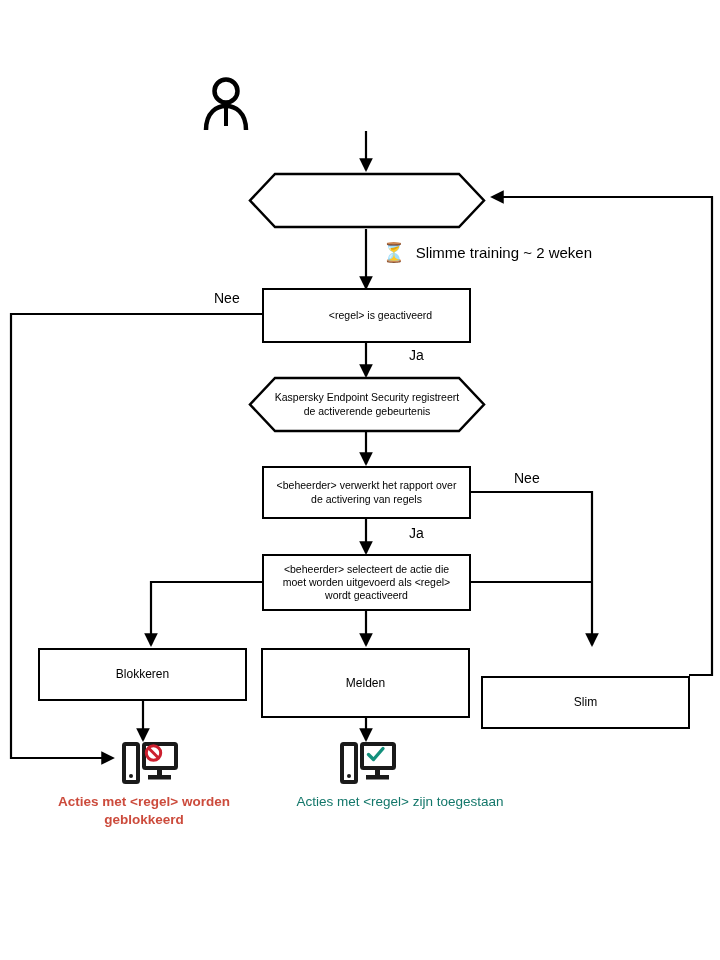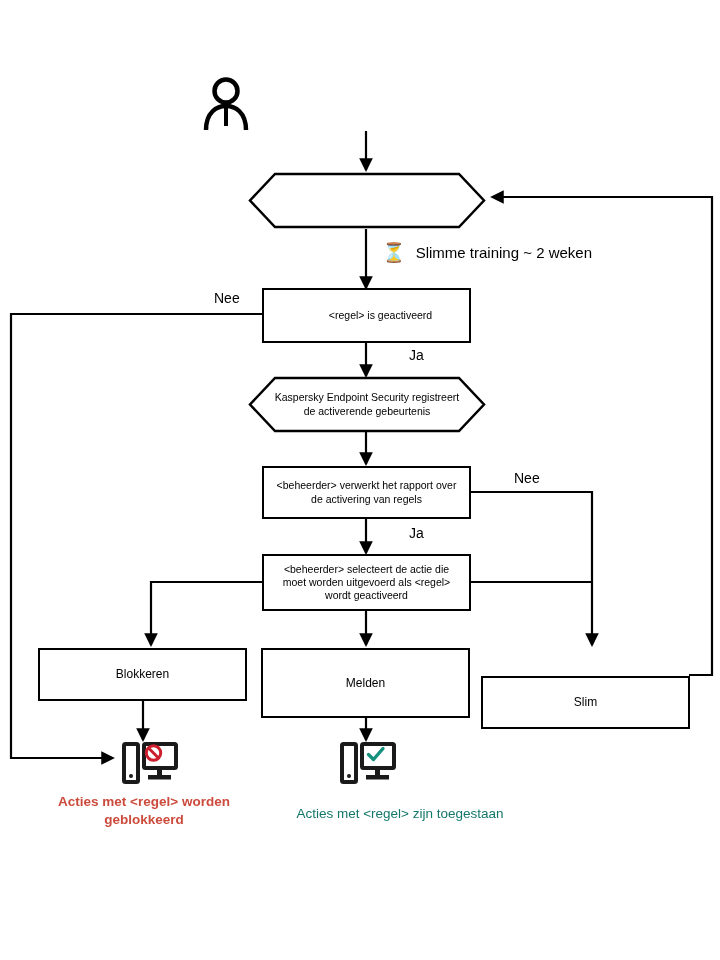--- a/index.html
+++ b/index.html
@@ -110,21 +110,21 @@
     position: absolute;
   }
   .caption {
     position: absolute;
     text-align: center;
     font-size: 13.5px;
     line-height: 1.35;
     white-space: pre-line;
   }
   .caption.blocked { color: #cc4b3c; }
-  .caption.allowed { color: #13776a; margin-top: 12px; }
+  .caption.allowed { color: #13776a; }
 </style>
 </head>
 <body>
 
 <div id="canvas">
 
   <svg id="edges" viewBox="0 0 720 960" xmlns="http://www.w3.org/2000/svg">
     <defs>
       <marker id="arrow" viewBox="0 0 10 10" refX="8.6" refY="5" markerWidth="6.2" markerHeight="6.2" orient="auto-start-reverse">
         <path d="M 0 0 L 10 5 L 0 10 z" fill="#000"></path>

